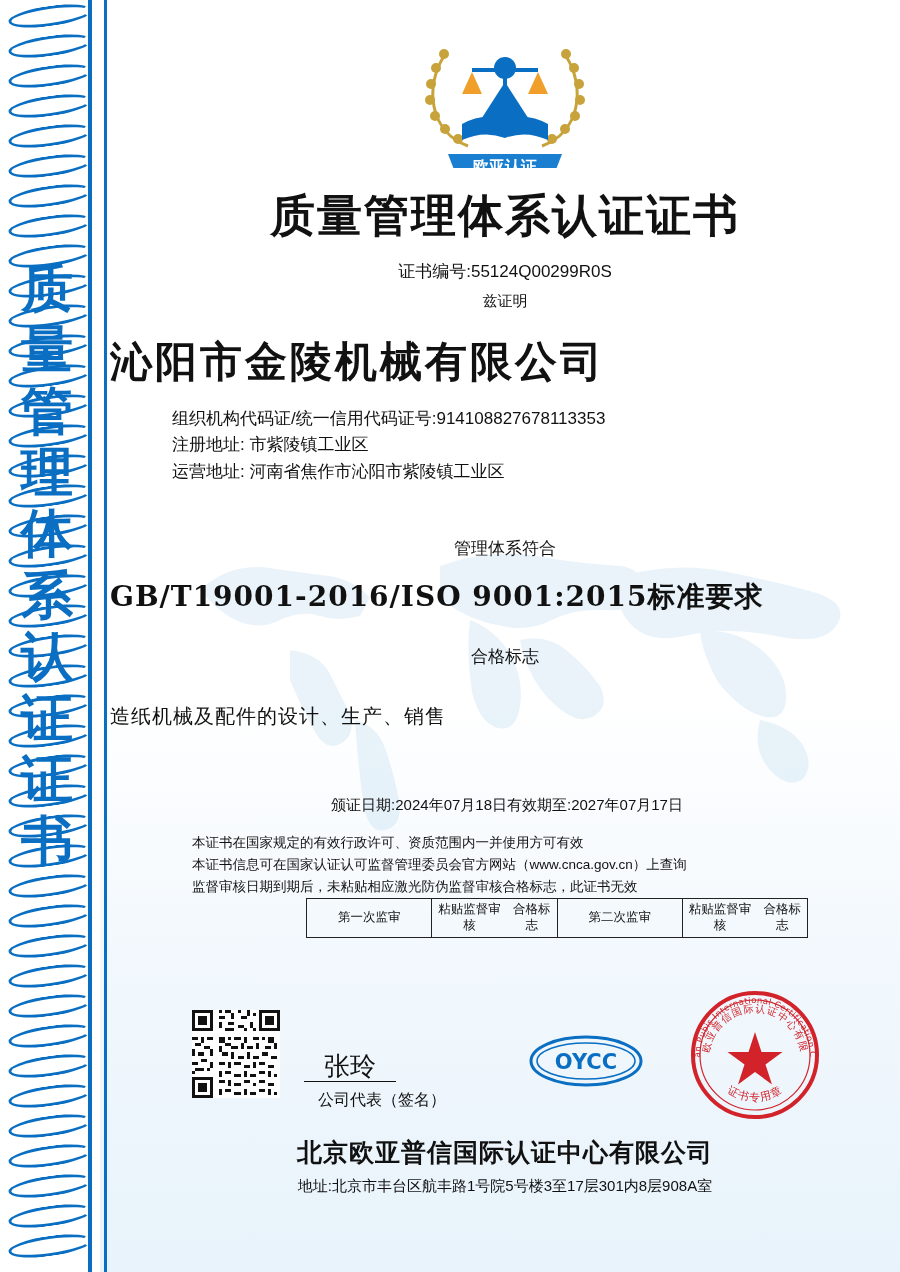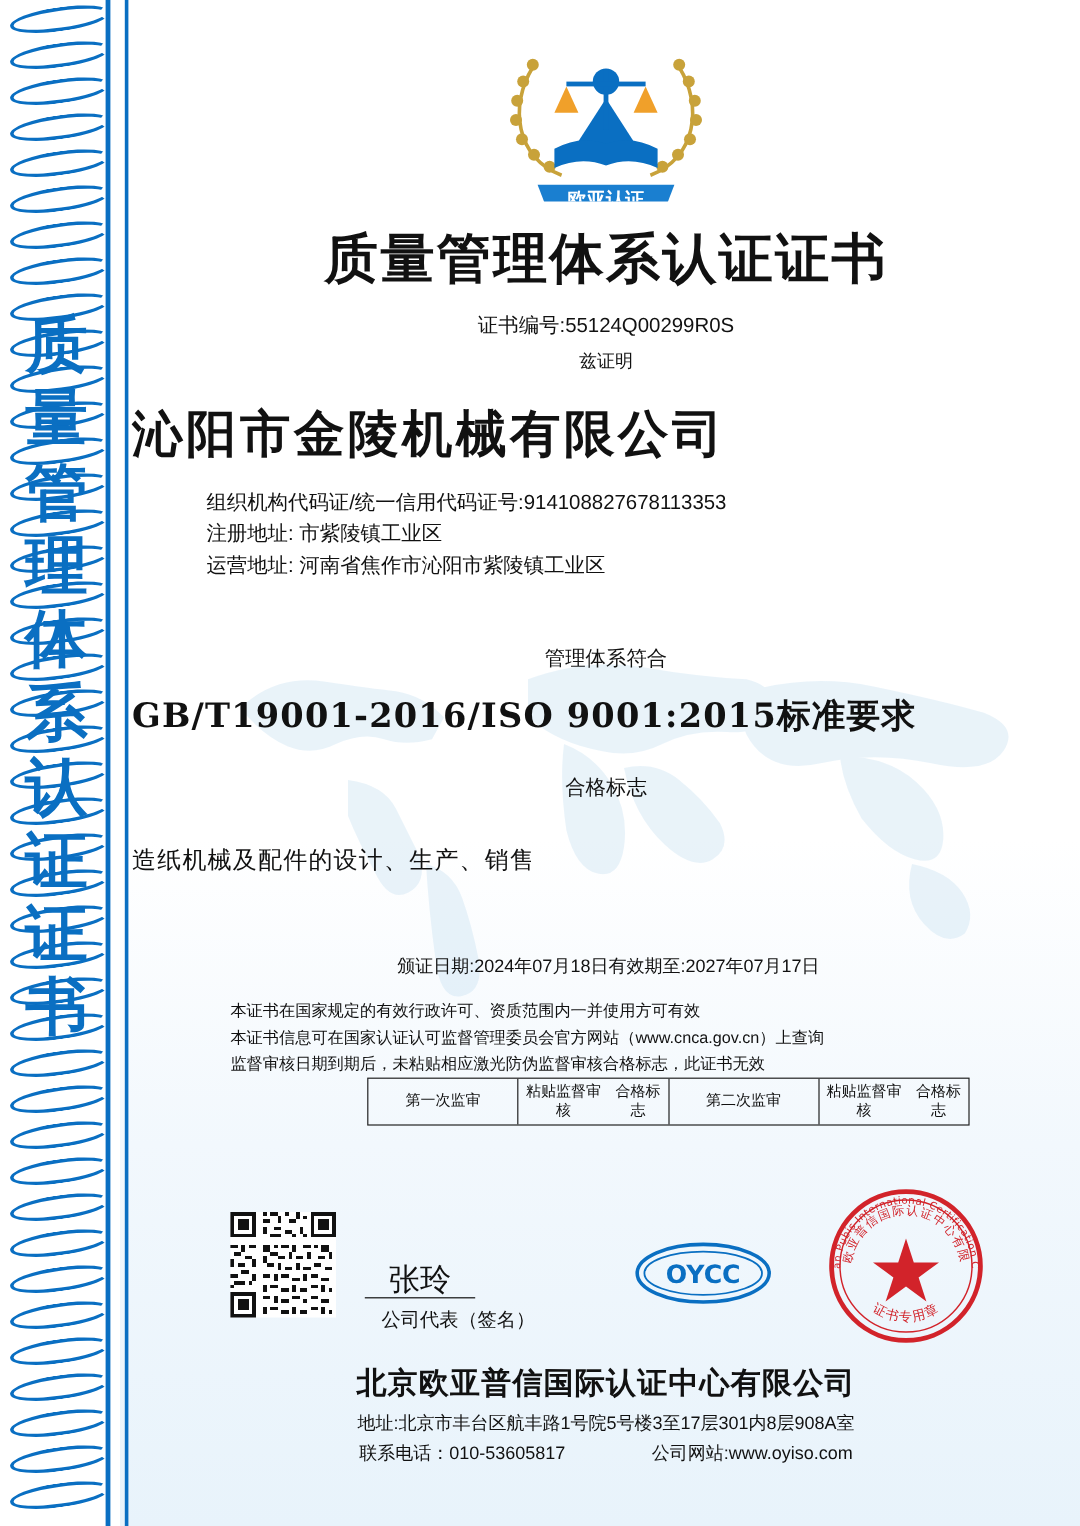--- a/index.html
+++ b/index.html
@@ -367,20 +367,16 @@
       </text>
       <text font-family="DejaVu Sans, sans-serif" font-size="11" fill="#d2232a" letter-spacing="1">
         <textPath href="#arcBottom" startOffset="50%" text-anchor="middle" id="stamp-bottom">证书专用章</textPath>
       </text>
       <path d="M75 52 l6.5 20h21l-17 12.5 6.5 20L75 92 l-17 12.5 6.5-20-17-12.5h21z" fill="#d2232a"></path>
     </svg>
 
     <div class="footer">
       <div class="org">北京欧亚普信国际认证中心有限公司</div>
       <div class="addr">地址:北京市丰台区航丰路1号院5号楼3至17层301内8层908A室</div>
-      <div class="contact">
-        <span>联系电话：010-53605817</span>
-        <span>公司网站:www.oyiso.com</span>
-      </div>
     </div>
 
   </div>
 </div>
 
 </body></html>

